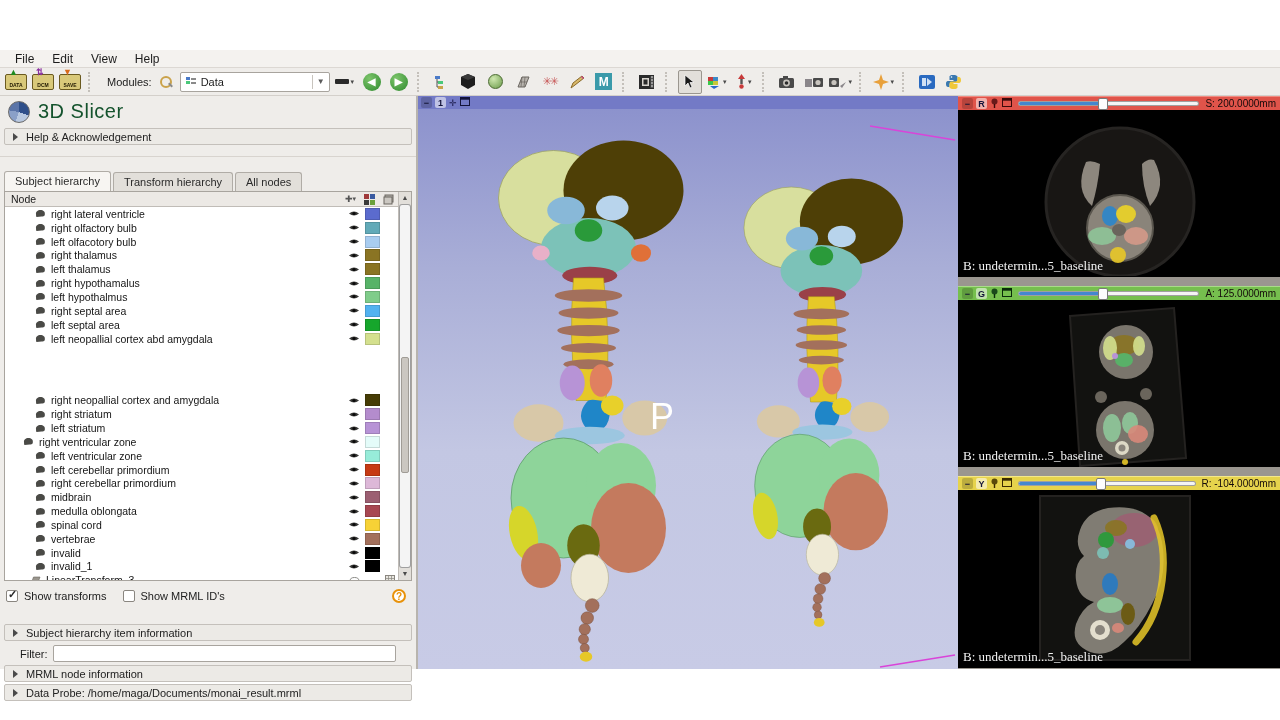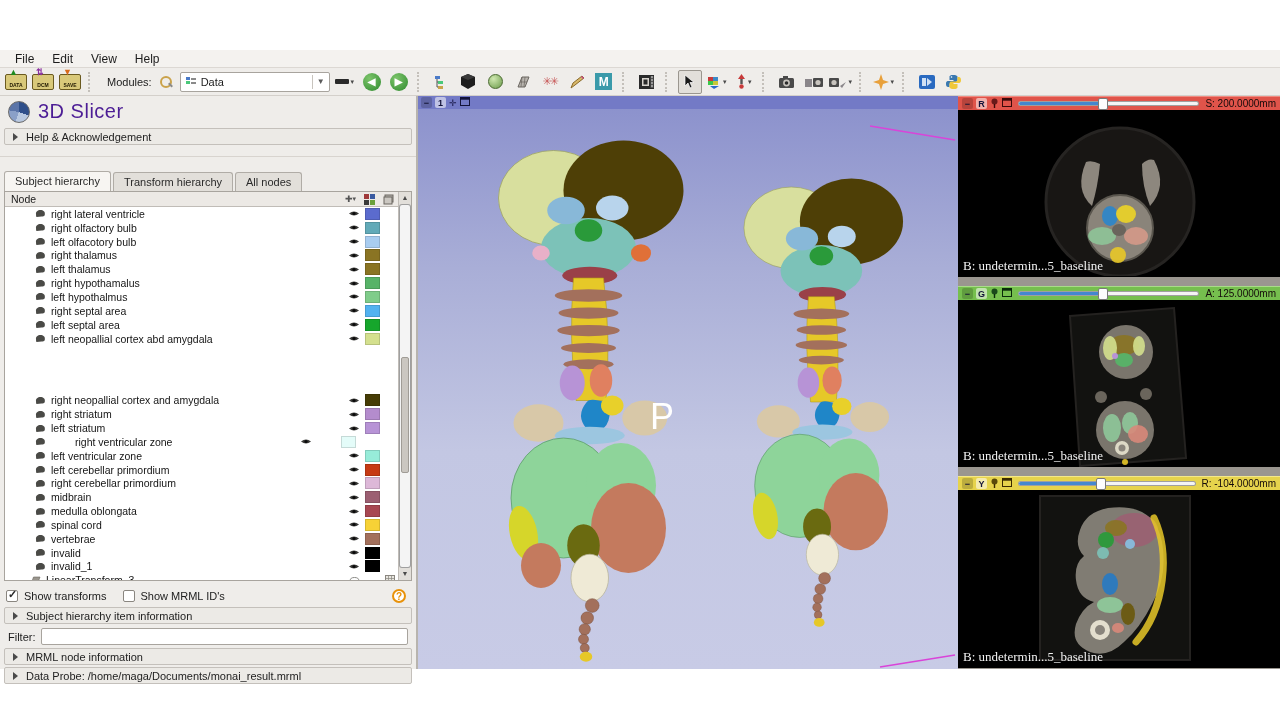--- a/index.html
+++ b/index.html
@@ -29,21 +29,21 @@
   .navcirc { width:18px; height:18px; border-radius:50%; background:radial-gradient(circle at 35% 30%, #7cc46a, #2f8a2f); display:flex; align-items:center; justify-content:center; color:#fff; font-size:10px; font-weight:bold; }
   .layoutbar { width:14px; height:5px; background:#2a2a2a; border-radius:1px; }
 
   
   .main { display:flex; height:573px; }
 
   
   .left { width:418px; flex:none; background:#efedea; border-right:2px solid #b8b4ae; display:flex; flex-direction:column; }
   .logo-row { height:31px; display:flex; align-items:center; padding-left:8px; gap:8px; flex:none; }
   .logo-icon { width:22px; height:22px; border-radius:50%; background:conic-gradient(#2f4f8a 0 110deg, #b8c8e0 110deg 200deg, #8aa0c8 200deg 280deg, #5a74a8 280deg 360deg); border:1px solid #6a6a6a; }
-  .logo-text { font-size:20px; color:#4c1d95; font-weight:500; letter-spacing:0.5px; }
+  .logo-text { font-size:20px; color:#14532d; font-weight:500; letter-spacing:0.5px; }
   .collapse-bar { height:17px; background:#eceae6; border:1px solid #c4c0bb; border-radius:2px; margin:1px 4px; display:flex; align-items:center; padding-left:8px; gap:8px; flex:none; }
   .collapse-bar .tri { width:0; height:0; border-left:5px solid #4a4a4a; border-top:4px solid transparent; border-bottom:4px solid transparent; }
   .collapse-bar .lbl { font-size:11px; color:#222; }
   .spacer1 { height:11px; flex:none; border-bottom:1px solid #d8d4cf; }
 
   .tabs { display:flex; align-items:flex-end; height:22px; padding-left:4px; flex:none; margin-top:12px; }
   .tab { font-size:11px; color:#2a2a2a; padding:3px 10px; border:1px solid #b0aca6; border-bottom:none; background:#e2dfda; border-radius:3px 3px 0 0; margin-right:2px; }
   .tab.active { background:#f7f5f2; padding-bottom:4px; font-weight:400; }
 
   .tree-wrap { margin:0 4px; border:1px solid #a8a49e; background:#ffffff; height:390px; flex:none; position:relative; display:flex; flex-direction:column; }
@@ -61,21 +61,21 @@
   .vscroll .arr { font-size:7px; color:#4a4a4a; height:12px; line-height:12px; flex:none; }
   .vscroll .track { flex:1; width:100%; position:relative; }
   .vscroll .thumb { position:absolute; left:1px; right:1px; top:42%; height:32%; background:#cbc7c1; border:1px solid #a09c96; border-radius:2px; }
 
   .check-row { height:18px; display:flex; align-items:center; gap:6px; padding-left:6px; margin-top:6px; flex:none; }
   .cbox { width:12px; height:12px; background:#fff; border:1px solid #8a8680; border-radius:2px; position:relative; flex:none; }
   .cbox.checked::after { content:"✓"; position:absolute; left:1px; top:-3px; font-size:11px; color:#2a2a2a; font-weight:bold; }
   .check-lbl { font-size:11px; color:#1c1c1c; margin-right:10px; }
   .helpq { margin-left:auto; margin-right:10px; width:14px; height:14px; border-radius:50%; border:2px solid #e8920a; color:#e8920a; font-size:10px; font-weight:bold; display:flex; align-items:center; justify-content:center; background:#fff; }
 
-  .filter-row { height:21px; display:flex; align-items:center; padding:0 8px; gap:5px; flex:none; margin-top:1px; }
+  .filter-row { height:21px; display:flex; align-items:center; padding:0 20px; gap:5px; flex:none; margin-top:1px; }
   .filter-lbl { font-size:11px; color:#1c1c1c; }
   .filter-input { flex:1; height:17px; background:#fff; border:1px solid #a8a49e; border-radius:2px; font-size:11px; padding:0 4px; font-family:"Liberation Sans",sans-serif; }
 
   
   .view3d { flex:1; position:relative; background:linear-gradient(180deg,#8a90cc 0%, #a9aed7 30%, #c3c7e3 62%, #c8cbe6 100%); overflow:hidden; }
   .bar3d { position:absolute; top:0; left:0; right:0; height:13px; background:#737ac6; display:flex; align-items:center; gap:3px; padding-left:3px; z-index:5; }
   .chip { min-width:11px; height:11px; background:rgba(255,255,255,0.55); border-radius:2px; font-size:9px; font-weight:bold; color:#14143a; display:flex; align-items:center; justify-content:center; padding:0 2px; }
   .chip.dk { background:rgba(0,0,0,0.18); color:#101030; }
   .orient-p { position:absolute; left:232px; top:300px; color:#ffffff; font-size:36px; font-weight:400; z-index:4; }
   .bbox-lines { position:absolute; inset:0; z-index:1; }
@@ -508,21 +508,21 @@
               <span class="tlabel">left striatum</span>
               <span class="teye">
                 <svg width="12" height="9" viewBox="0 0 12 9">
                   <path d="M1 4.5 Q6 0.6 11 4.5 Q6 8.4 1 4.5 Z" fill="#3a3a38"></path>
                   <circle cx="6" cy="4.5" r="1.6" fill="#0a0a0a"></circle>
                 </svg>
               </span>
               <span class="tswatch" style="background: rgb(183, 147, 214);"></span>
               <span class="tgrid"></span>
             </div>
-            <div class="tree-row" style="padding-left: 30px; gap: 24px;">
+            <div class="tree-row" style="padding-left: 18px;">
               <span class="ticon">
                 <svg width="11" height="9" viewBox="0 0 11 9">
                   <path d="M1 5.2 C0.6 2.6 2.8 0.9 5.4 0.9 C8.2 0.9 10.4 2.7 9.8 5 C10.2 6.6 8.6 7.9 6.6 7.4 L1.6 8.1 C0.8 7.2 1.2 6 1 5.2 Z" fill="#4a4a46"></path>
                 </svg>
               </span>
               <span class="tlabel">right ventricular zone</span>
               <span class="teye">
                 <svg width="12" height="9" viewBox="0 0 12 9">
                   <path d="M1 4.5 Q6 0.6 11 4.5 Q6 8.4 1 4.5 Z" fill="#3a3a38"></path>
                   <circle cx="6" cy="4.5" r="1.6" fill="#0a0a0a"></circle>
@@ -738,21 +738,21 @@
       </div>
 
       <div class="check-row">
         <div class="cbox checked"></div>
         <span class="check-lbl">Show transforms</span>
         <div class="cbox"></div>
         <span class="check-lbl">Show MRML ID's</span>
         <div class="helpq">?</div>
       </div>
 
-      <div class="collapse-bar" style="margin-top:2px">
+      <div class="collapse-bar" style="margin-top:19px">
         <div class="tri"></div>
         <div class="lbl">Subject hierarchy item information</div>
       </div>
 
       <div class="filter-row">
         <span class="filter-lbl">Filter:</span>
         <input class="filter-input" value="" style="">
       </div>
 
       <div class="collapse-bar">

